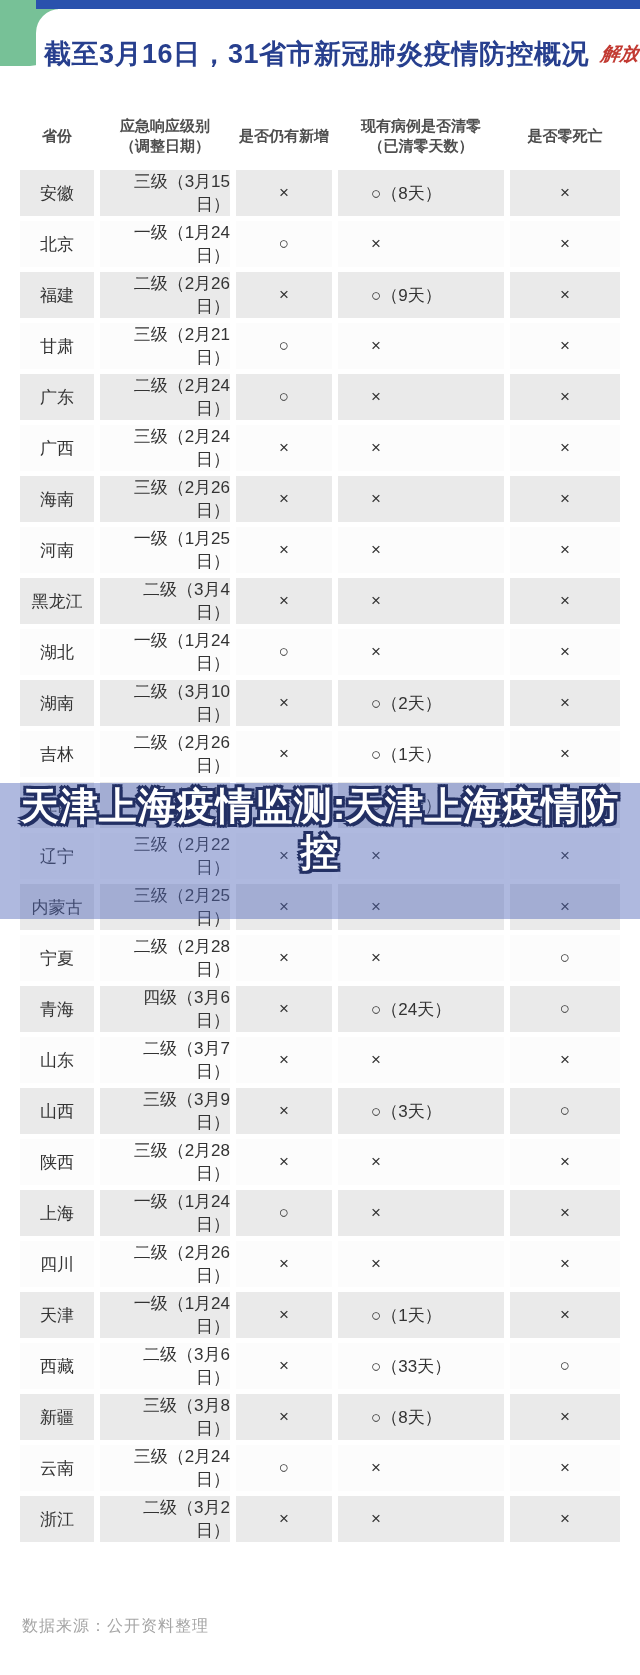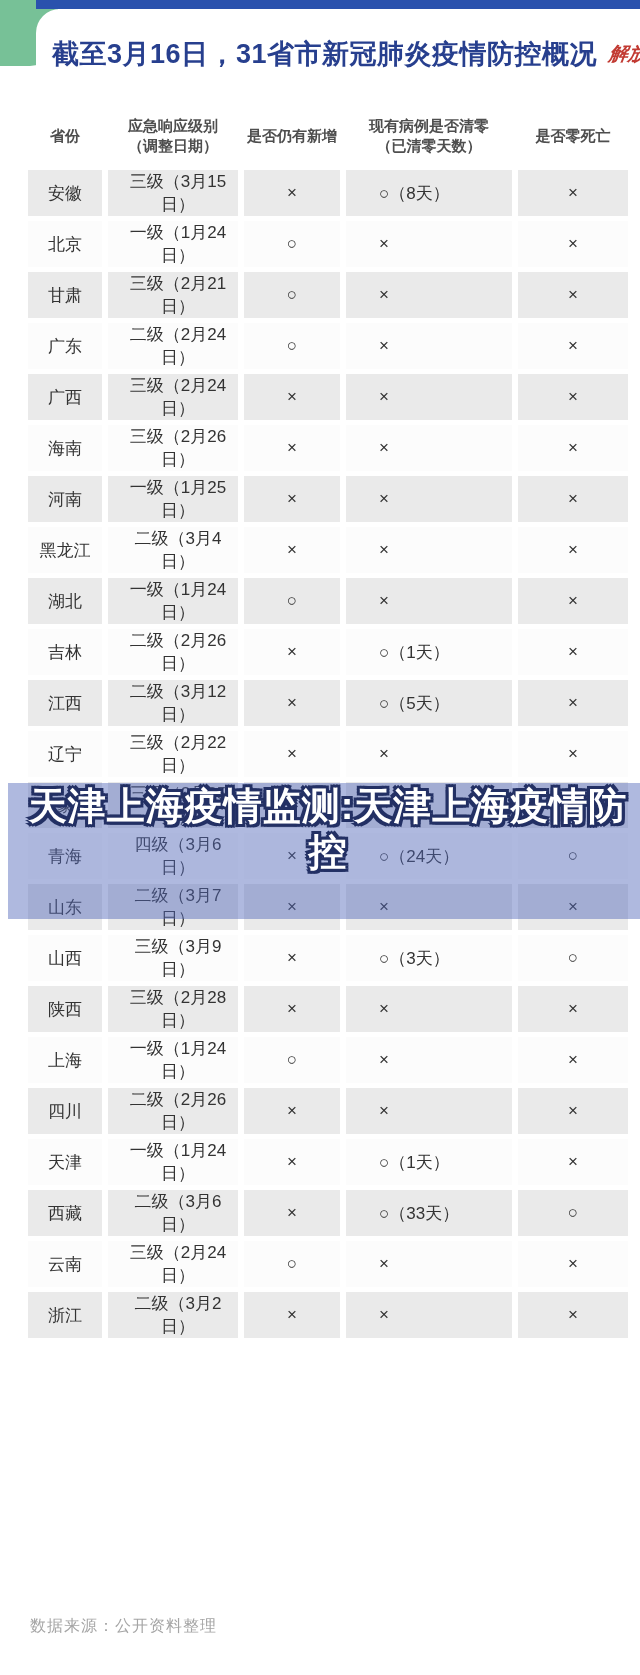--- a/index.html
+++ b/index.html
@@ -8,41 +8,41 @@
     background:#ffffff;
     font-family:"Liberation Sans","DejaVu Sans",sans-serif;
   }
   
   .corner-accent { position:absolute; left:0; top:0; width:58px; height:66px;
     background:#77c197; border-bottom-right-radius:28px; z-index:0; }
   .top-bar { position:absolute; left:36px; top:0; width:604px; height:9px;
     background:#2a51ad; z-index:0; }
   .card { position:absolute; left:36px; top:9px; width:604px; height:1666px;
     background:#ffffff; border-top-left-radius:24px; z-index:1; }
-  .content { position:absolute; inset:0; z-index:2;margin-left:8px; }
+  .content { position:absolute; inset:0; z-index:2; }
 
   
   .title-row { position:absolute; top:36px; left:44px; width:590px;
     display:flex; align-items:center; gap:12px; }
   .page-title { font-size:27px; font-weight:bold; color:#273f8e;
     letter-spacing:0.5px; white-space:nowrap; }
   .logo { display:flex; align-items:center; gap:6px; flex:0 0 auto; }
   .logo-script { color:#c23a32; font-size:19px; font-weight:bold;
     font-style:italic; transform:skewX(-8deg); white-space:nowrap; }
 
   
   table.data-table { position:absolute; top:102px; left:14px; width:612px;
     border-collapse:separate; border-spacing:6px 5px; table-layout:fixed; z-index:3; }
   .data-table th { font-size:15px; font-weight:bold; color:#4e4e4e;
     text-align:center; vertical-align:middle; height:58px; line-height:20px; padding:0; }
   .data-table td { height:41px; font-size:17px; color:#333333;
     text-align:center; vertical-align:middle; padding:0; }
   .data-table tbody tr:nth-child(odd) td  { background:#eaeaea; }
   .data-table tbody tr:nth-child(even) td { background:#fcfcfc; }
-  .data-table td:nth-child(2) { text-align:center; padding-left:10px; }
+  .data-table td:nth-child(2) { text-align:right; padding-left:10px; }
   .data-table td:nth-child(4) { text-align:left; padding-left:33px; }
 
   
   .watermark { position:absolute; left:0; top:783px; width:640px; height:136px;
     background:rgba(78,100,185,0.45); z-index:5;
     display:flex; flex-direction:column; align-items:center; }
   .wm-line { font-size:38px; font-weight:bold; color:#ffffff; line-height:46px;
     white-space:nowrap; letter-spacing:1px;
     text-shadow:
       -3px -3px 0 #233064, -3px 0 0 #233064, -3px 3px 0 #233064,
@@ -96,20 +96,27 @@
             <td>×</td>
           </tr>
           <tr>
             <td>北京</td>
             <td>一级（1月24日）</td>
             <td>○</td>
             <td>×</td>
             <td>×</td>
           </tr>
           <tr>
+            <td>福建</td>
+            <td>二级（2月26日）</td>
+            <td>×</td>
+            <td>○（9天）</td>
+            <td>×</td>
+          </tr>
+          <tr>
             <td>甘肃</td>
             <td>三级（2月21日）</td>
             <td>○</td>
             <td>×</td>
             <td>×</td>
           </tr>
           <tr>
             <td>广东</td>
             <td>二级（2月24日）</td>
             <td>○</td>
@@ -145,20 +152,27 @@
             <td>×</td>
           </tr>
           <tr>
             <td>湖北</td>
             <td>一级（1月24日）</td>
             <td>○</td>
             <td>×</td>
             <td>×</td>
           </tr>
           <tr>
+            <td>湖南</td>
+            <td>二级（3月10日）</td>
+            <td>×</td>
+            <td>○（2天）</td>
+            <td>×</td>
+          </tr>
+          <tr>
             <td>吉林</td>
             <td>二级（2月26日）</td>
             <td>×</td>
             <td>○（1天）</td>
             <td>×</td>
           </tr>
           <tr>
             <td>江西</td>
             <td>二级（3月12日）</td>
             <td>×</td>
@@ -173,20 +187,27 @@
             <td>×</td>
           </tr>
           <tr>
             <td>内蒙古</td>
             <td>三级（2月25日）</td>
             <td>×</td>
             <td>×</td>
             <td>×</td>
           </tr>
           <tr>
+            <td>宁夏</td>
+            <td>二级（2月28日）</td>
+            <td>×</td>
+            <td>×</td>
+            <td>○</td>
+          </tr>
+          <tr>
             <td>青海</td>
             <td>四级（3月6日）</td>
             <td>×</td>
             <td>○（24天）</td>
             <td>○</td>
           </tr>
           <tr>
             <td>山东</td>
             <td>二级（3月7日）</td>
             <td>×</td>
@@ -227,20 +248,27 @@
             <td>×</td>
             <td>○（1天）</td>
             <td>×</td>
           </tr>
           <tr>
             <td>西藏</td>
             <td>二级（3月6日）</td>
             <td>×</td>
             <td>○（33天）</td>
             <td>○</td>
+          </tr>
+          <tr>
+            <td>新疆</td>
+            <td>三级（3月8日）</td>
+            <td>×</td>
+            <td>○（8天）</td>
+            <td>×</td>
           </tr>
           <tr>
             <td>云南</td>
             <td>三级（2月24日）</td>
             <td>○</td>
             <td>×</td>
             <td>×</td>
           </tr>
           <tr>
             <td>浙江</td>

